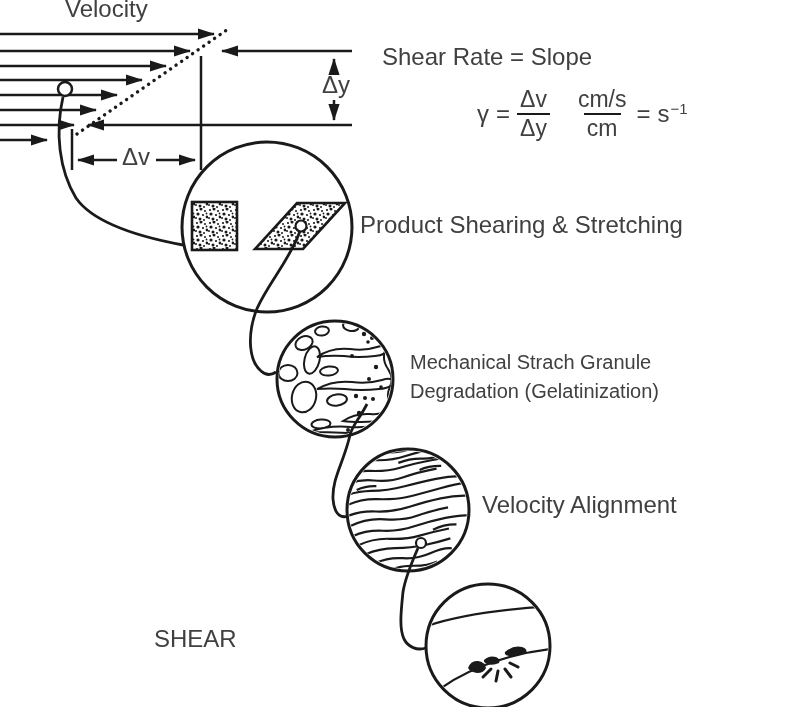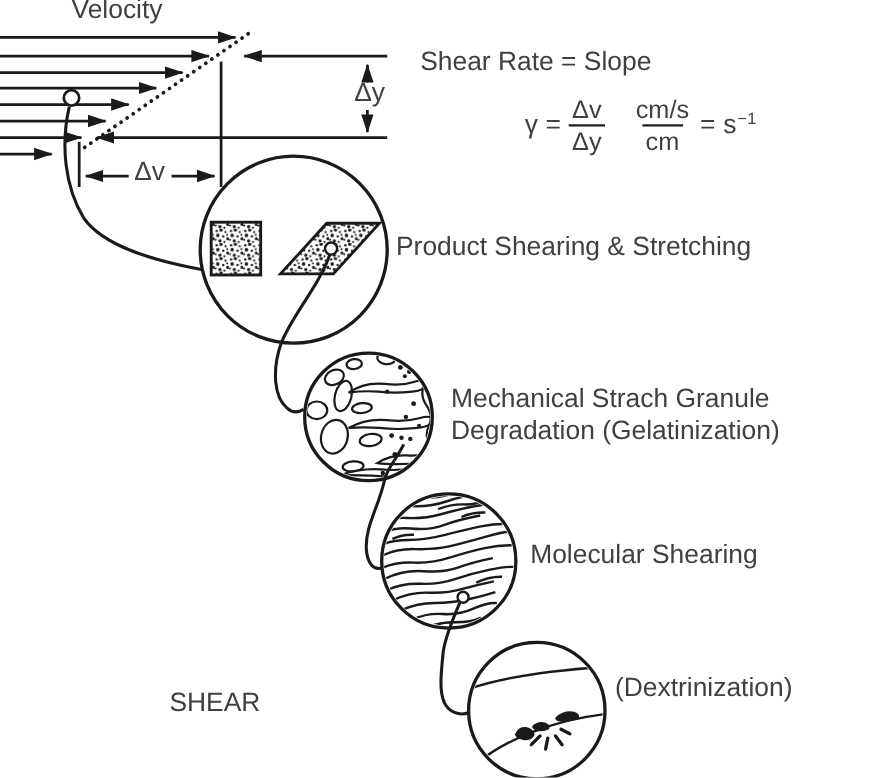--- a/index.html
+++ b/index.html
@@ -2,21 +2,21 @@
 <html><head>
 <meta charset="utf-8">
 <style>
   html,body{margin:0;padding:0;background:#ffffff;}
   .page{
     position:relative;width:800px;height:707px;background:#ffffff;
     font-family:"Liberation Sans",sans-serif;color:#404040;overflow:hidden;
   }
   .page svg{position:absolute;left:0;top:0;display:block;}
   .lbl{position:absolute;font-size:24px;line-height:1.2;white-space:nowrap;}
-  .lbl-two{position:absolute;font-size:24px;line-height:29px;white-space:nowrap;}
+  .lbl-two{position:absolute;font-size:20px;line-height:29px;white-space:nowrap;}
   .eq{
     position:absolute;left:477px;top:87px;display:flex;align-items:center;
     font-size:24px;white-space:nowrap;
   }
   .eq > * + *{margin-left:7px;}
   .frac{display:inline-flex;flex-direction:column;align-items:center;font-size:23px;line-height:1.05;}
   .frac .num{padding:0 3px 2px;}
   .frac .den{border-top:2px solid #1a1a1a;padding:1px 3px 0;}
   .frac2{margin-left:25px !important;}
   .sup{font-size:15px;position:relative;top:-8px;margin-left:1px;}
@@ -204,21 +204,20 @@
     <span><span>s</span><span class="sup">−1</span></span>
   </div>
 
   <div class="lbl" style="left:360px;top:211px;">Product Shearing &amp; Stretching</div>
 
   <div class="lbl-two" style="left:410px;top:348px;">
     <div>Mechanical Strach Granule</div>
     <div>Degradation (Gelatinization)</div>
   </div>
 
-  <div class="lbl" style="left:482px;top:491px;">Molecular Shearing</div>
+  <div class="lbl" style="left:482px;top:491px;">Velocity Alignment</div>
 
   <div class="lbl-two" style="left:559px;top:611px;">
-    <div>(Dextrinization)</div>
   </div>
 
   <div class="lbl" style="left:154px;top:625px;">SHEAR</div>
 
 </div>
 
 </body></html>

